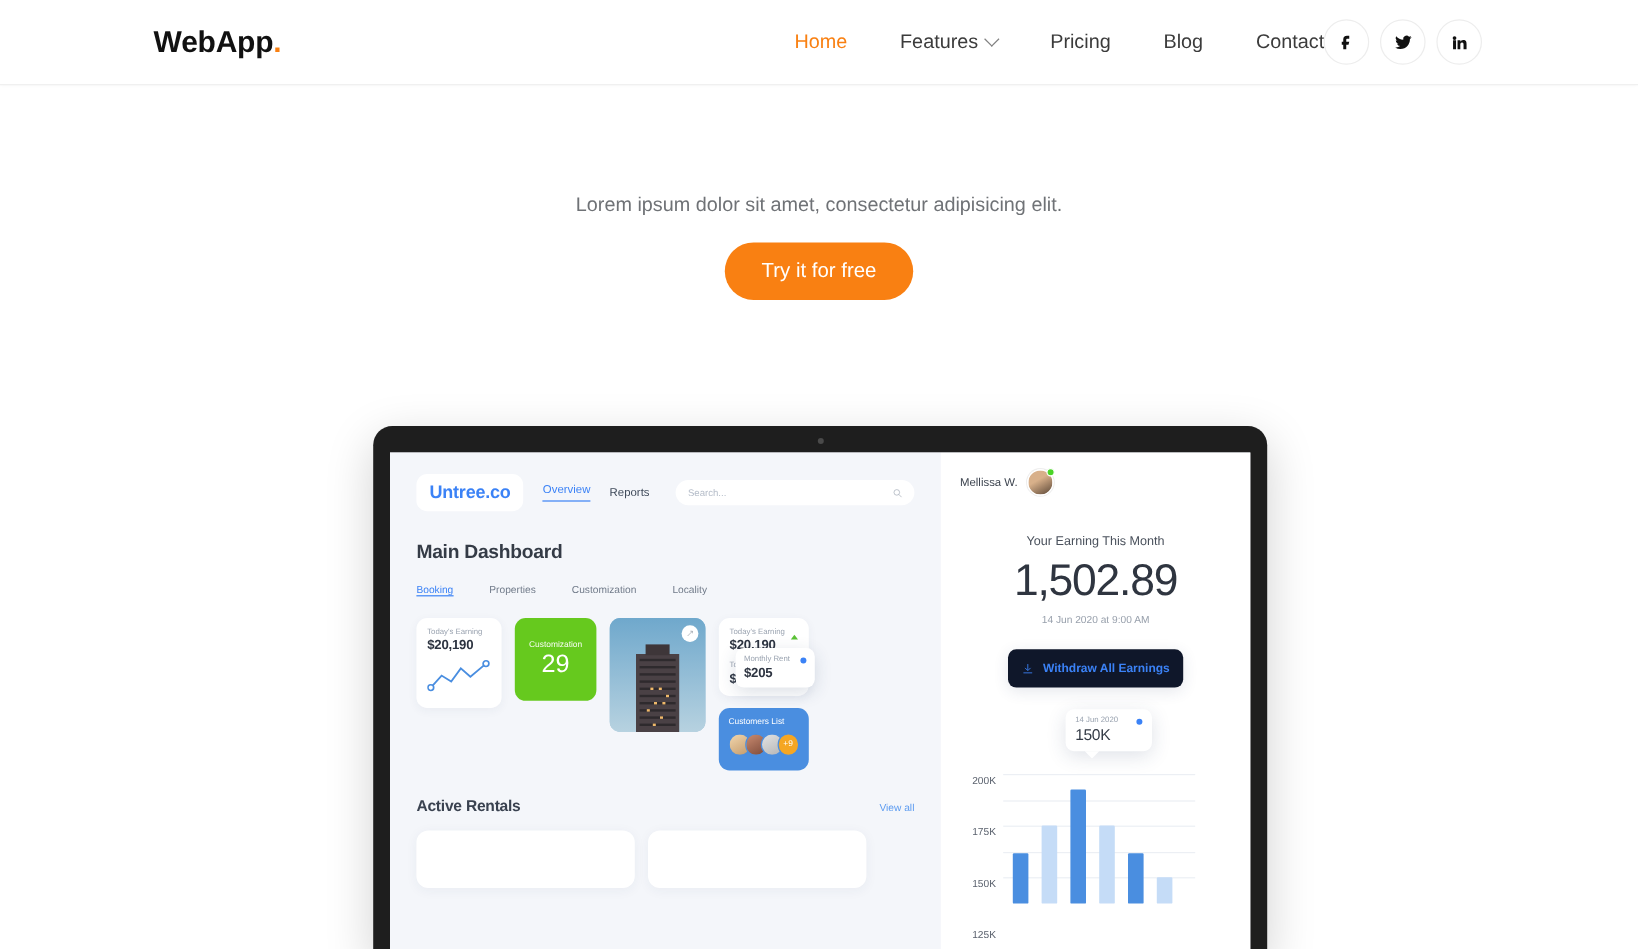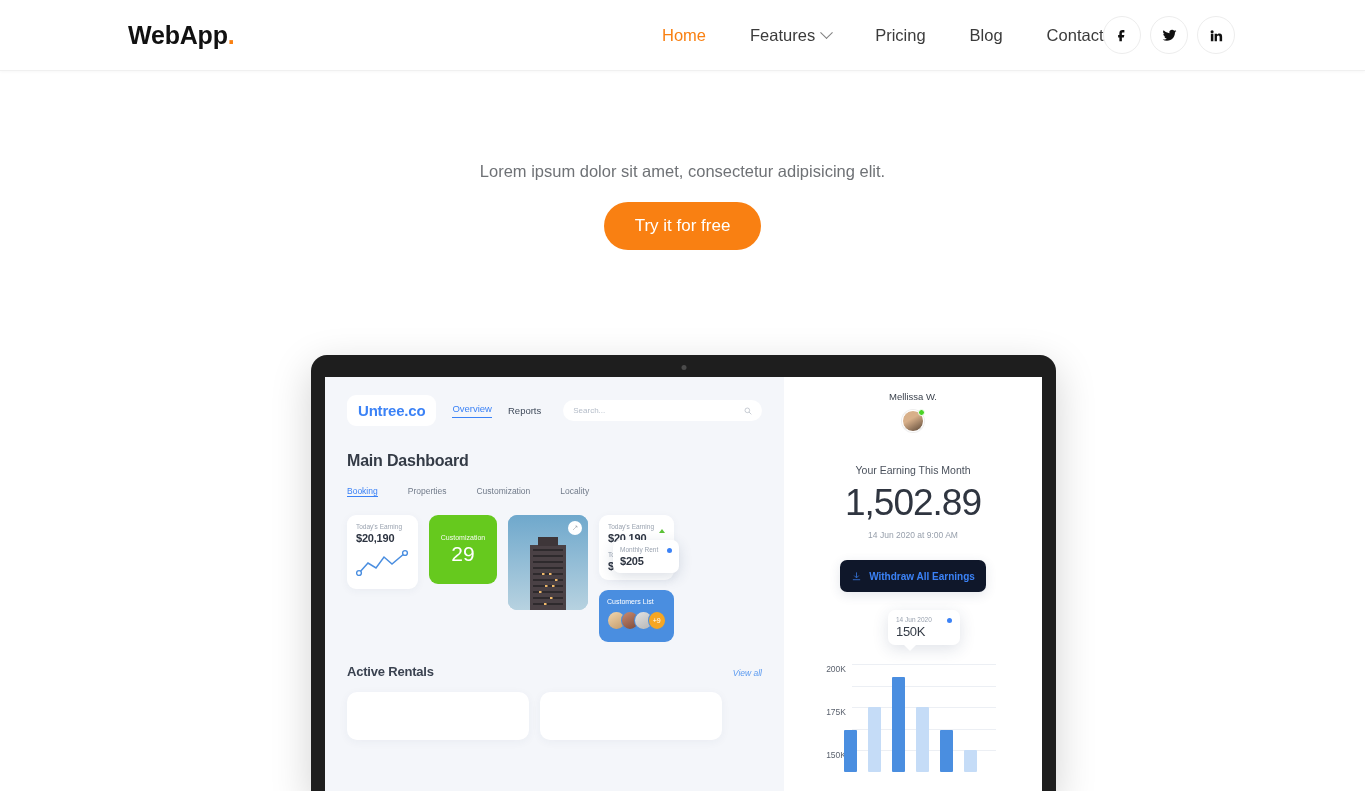--- a/index.html
+++ b/index.html
@@ -300,37 +300,35 @@
     justify-content: center;
   }
 
   .rentals-head {
     margin-top: 22px;
     display: flex;
     justify-content: space-between;
     align-items: baseline;
   }
   .rentals-title { font-size: 13px; font-weight: bold; color: #3a4椅150; color:#3a4250; letter-spacing: -0.2px;}
-  .view-all { font-size: 8.5px; color: #5c9bf0; font-style: italic; }
+  .view-all { font-size: 8.5px; color: #5c9bf0; }
   .rental-cards { margin-top: 13px; display: flex; gap: 11px; }
   .rental-card { width: 182px; height: 48px; background: #fff; border-radius: 10px; box-shadow: 0 2px 10px rgba(40,60,100,.05); }
 
   
   .dash-right {
     flex: 1;
     background: #ffffff;
     padding: 14px 16px 0 16px;
     position: relative;
   }
   .user-row {
     display: flex;
     align-items: center;
-    justify-content: flex-end;
     gap: 8px;
-    flex-direction: column;
   }
   .user-name { font-size: 9.5px; color: #3c434e; }
   .avatar-wrap { position: relative; width: 22px; height: 22px; }
   .avatar-img {
     width: 22px; height: 22px; border-radius: 50%;
     background: linear-gradient(150deg,#d8b08a 40%,#5a4636);
     border: 1.5px solid #fff;
     box-shadow: 0 0 0 1px #eee;
   }
   .online-dot {
@@ -374,21 +372,21 @@
     content: "";
     position: absolute; left: 16px; bottom: -6px;
     border-left: 6px solid transparent;
     border-right: 6px solid transparent;
     border-top: 6px solid #fff;
   }
   .tt-top { display: flex; justify-content: space-between; align-items: center; }
   .tt-date { font-size: 6.5px; color: #9aa3b0; }
   .tt-val { font-size: 13px; color: #343b46; margin-top: 1px; letter-spacing: -0.3px; }
   .plot { position: absolute; left: 36px; right: 30px; top: 38px; bottom: 0; }
-  .gridline { position: absolute; left: 16px; right: 0; height: 1px; background: #eceff4; }
+  .gridline { position: absolute; left: 0; right: 0; height: 1px; background: #eceff4; }
   .ytick { position: absolute; right: calc(100% + 6px); font-size: 8.5px; color: #5b626e; transform: translateY(-50%); white-space: nowrap; }
   .bars { position: absolute; left: 8px; right: 8px; bottom: 0; top: 0; display: flex; align-items: flex-end; gap: 11px; }
   .bar { width: 13px; border-radius: 1px; }
 </style>
 </head>
 <body>
 
 <header class="site-header">
   <div class="brand">
     <span>WebApp</span><span class="brand-dot">.</span>

